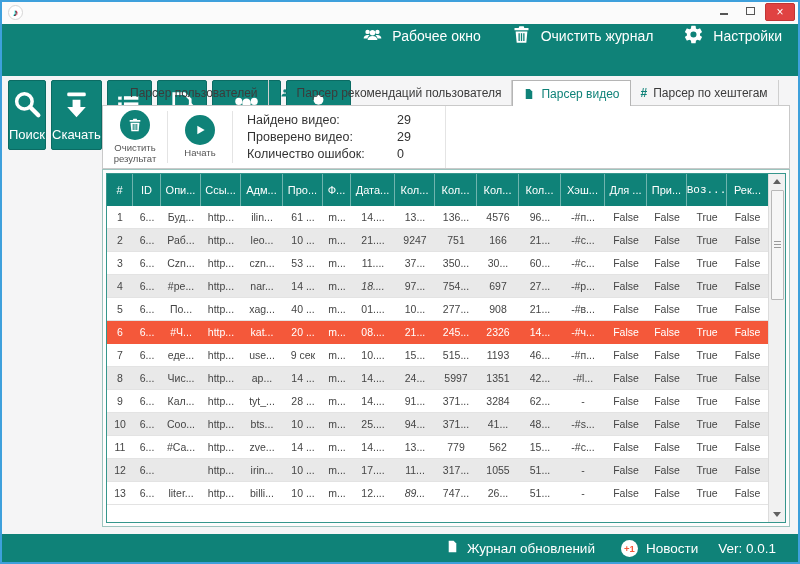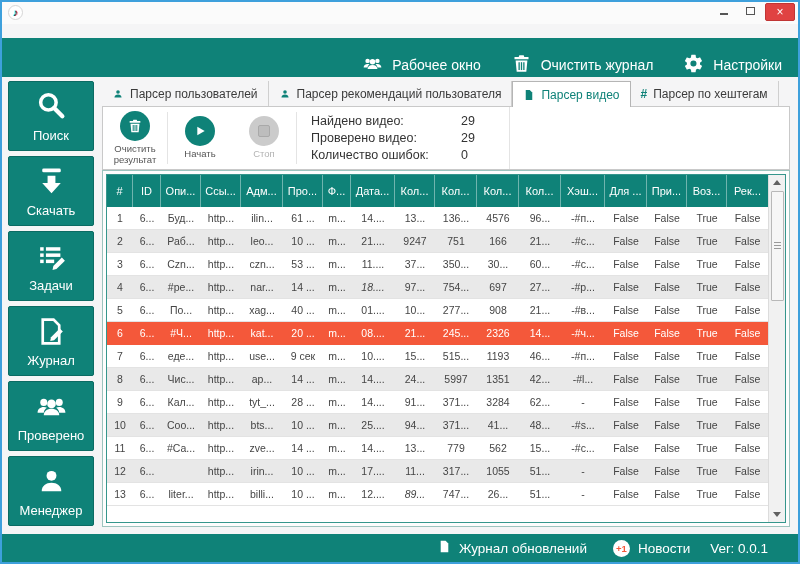--- a/index.html
+++ b/index.html
@@ -18,27 +18,27 @@
   .app-icon{width:15px;height:15px;border:1px solid #d6d6d6;border-radius:50%;margin-top:3px;
     display:flex;align-items:center;justify-content:center;font-size:10px;color:#1a1a1a;background:#fff;
     text-shadow:-0.7px 0 #25f4ee,0.7px 0 #fe2c55;}
   .win-controls{margin-left:auto;display:flex;align-items:flex-start;height:100%;}
   .win-btn{width:26px;height:18px;display:flex;align-items:center;justify-content:center;color:#555;}
   .min-bar{width:8px;height:2px;background:#555;margin-top:6px;}
   .max-box{width:9px;height:8px;border:1.5px solid #555;}
   .win-close{width:30px;height:18px;background:#E04242;border:1px solid #c03535;border-radius:2px;
     color:#fff;font-size:12px;display:flex;align-items:center;justify-content:center;margin:1px 3px 0 2px;}
   
-  .topbar{height:39px;background:var(--teal);display:flex;align-items:flex-end;justify-content:flex-end;
-    gap:30px;padding-right:16px;color:#fff;flex:0 0 auto;margin-top:14px;}
+  .topbar{height:52px;background:var(--teal);display:flex;align-items:flex-start;justify-content:flex-end;
+    gap:30px;padding-right:16px;color:#fff;flex:0 0 auto;}
   .topbar-btn{display:flex;align-items:center;gap:9px;font-size:14px;cursor:default;}
   .topbar-btn svg{width:21px;height:21px;}
   
   .app-body{flex:1;display:flex;min-height:0;padding:3px 4px 3px 6px;background:#f5f5f6;}
-  .sidebar{width:86px;display:flex;flex-direction:column;gap:5px;padding-top:1px;flex:0 0 auto;}
+  .sidebar{width:86px;display:flex;flex-direction:row;gap:5px;padding-top:1px;flex:0 0 auto;}
   .side-tile{height:70px;background:var(--teal);border:1px solid var(--teal-dark);border-radius:2px;color:#fff;
     display:flex;flex-direction:column;align-items:center;justify-content:center;gap:1px;}
   .side-tile svg{width:33px;height:33px;}
   .tile-label{font-size:13px;}
   
   .main{flex:1;display:flex;flex-direction:column;min-width:0;padding:1px 4px 4px 8px;}
   .tabbar{display:flex;height:25px;position:relative;z-index:2;flex:0 0 auto;}
   .tab{display:flex;align-items:center;gap:6px;padding:0 10px;font-size:12px;color:#3b3b3b;
     border-right:1px solid #cfcfcf;}
   .tab .ticon{color:var(--teal);display:flex;align-items:center;}
@@ -91,21 +91,21 @@
     border-bottom:5px solid #606060;}
   .arr-down{width:0;height:0;border-left:4px solid transparent;border-right:4px solid transparent;
     border-top:5px solid #606060;}
   .scroll-thumb{width:13px;height:110px;background:#f6f6f6;border:1px solid #b8b8b8;border-radius:1px;
     margin-top:1px;display:flex;align-items:center;justify-content:center;}
   .thumb-grip{width:7px;height:9px;
     background:repeating-linear-gradient(to bottom,#9a9a9a 0 1px,transparent 1px 3px);}
   .scroll-spacer{flex:1;}
   
   .statusbar{height:28px;background:var(--teal);display:flex;align-items:center;justify-content:flex-end;
-    color:#fff;font-size:13.5px;padding-right:30px;flex:0 0 auto;}
+    color:#fff;font-size:13.5px;padding-right:22px;flex:0 0 auto;}
   .status-item{display:flex;align-items:center;gap:8px;}
   .status-item svg{width:13px;height:15px;}
   .news-badge{width:17px;height:17px;border-radius:50%;background:#fff;color:var(--hl);
     font-size:9.5px;font-weight:bold;display:flex;align-items:center;justify-content:center;}
   .gap24{margin-left:26px;}
   .gap18{margin-left:20px;}
 </style>
 </head>
 <body>
 
@@ -264,26 +264,20 @@
           </div>
           <div class="tool-sep"></div>
           <div class="tool-btn">
             <span class="circ c-teal">
               <svg viewBox="0 0 24 24" fill="currentColor">
                 <path d="M8 5.5l11 6.5-11 6.5z"></path>
               </svg>
             </span>
             <span class="tool-label">Начать</span>
           </div>
-          <div class="tool-btn disabled">
-            <span class="circ c-gray">
-              <span class="stop-sq"></span>
-            </span>
-            <span class="tool-label">Стоп</span>
-          </div>
           <div class="tool-sep"></div>
           <div class="stats">
             <div class="stat-row">
               <span class="stat-label">Найдено видео:</span>
               <span class="stat-value">29</span>
             </div>
             <div class="stat-row">
               <span class="stat-label">Проверено видео:</span>
               <span class="stat-value">29</span>
             </div>
@@ -306,21 +300,21 @@
               <div class="th" style="width: 40px;">Про...</div>
               <div class="th" style="width: 28px;">Ф...</div>
               <div class="th" style="width: 44px;">Дата...</div>
               <div class="th" style="width: 40px;">Кол...</div>
               <div class="th" style="width: 42px;">Кол...</div>
               <div class="th" style="width: 42px;">Кол...</div>
               <div class="th" style="width: 42px;">Кол...</div>
               <div class="th" style="width: 44px;">Хэш...</div>
               <div class="th" style="width: 42px;">Для ...</div>
               <div class="th" style="width: 40px;">При...</div>
-              <div class="th" style="width: 40px;">Воз...</div>
+              <div class="th" style="width: 40px; font-family: Liberation Mono, monospace;">Воз...</div>
               <div class="th" style="width: 42px;">Рек...</div>
             </div>
           <div class="tbody" id="tbody">
               <div class="trow">
                 <div class="td" style="width: 26px;">1</div>
                 <div class="td" style="width: 28px;">6...</div>
                 <div class="td" style="width: 40px;">Буд...</div>
                 <div class="td" style="width: 40px;">http...</div>
                 <div class="td" style="width: 42px;">ilin...</div>
                 <div class="td" style="width: 40px;">61 ...</div>

